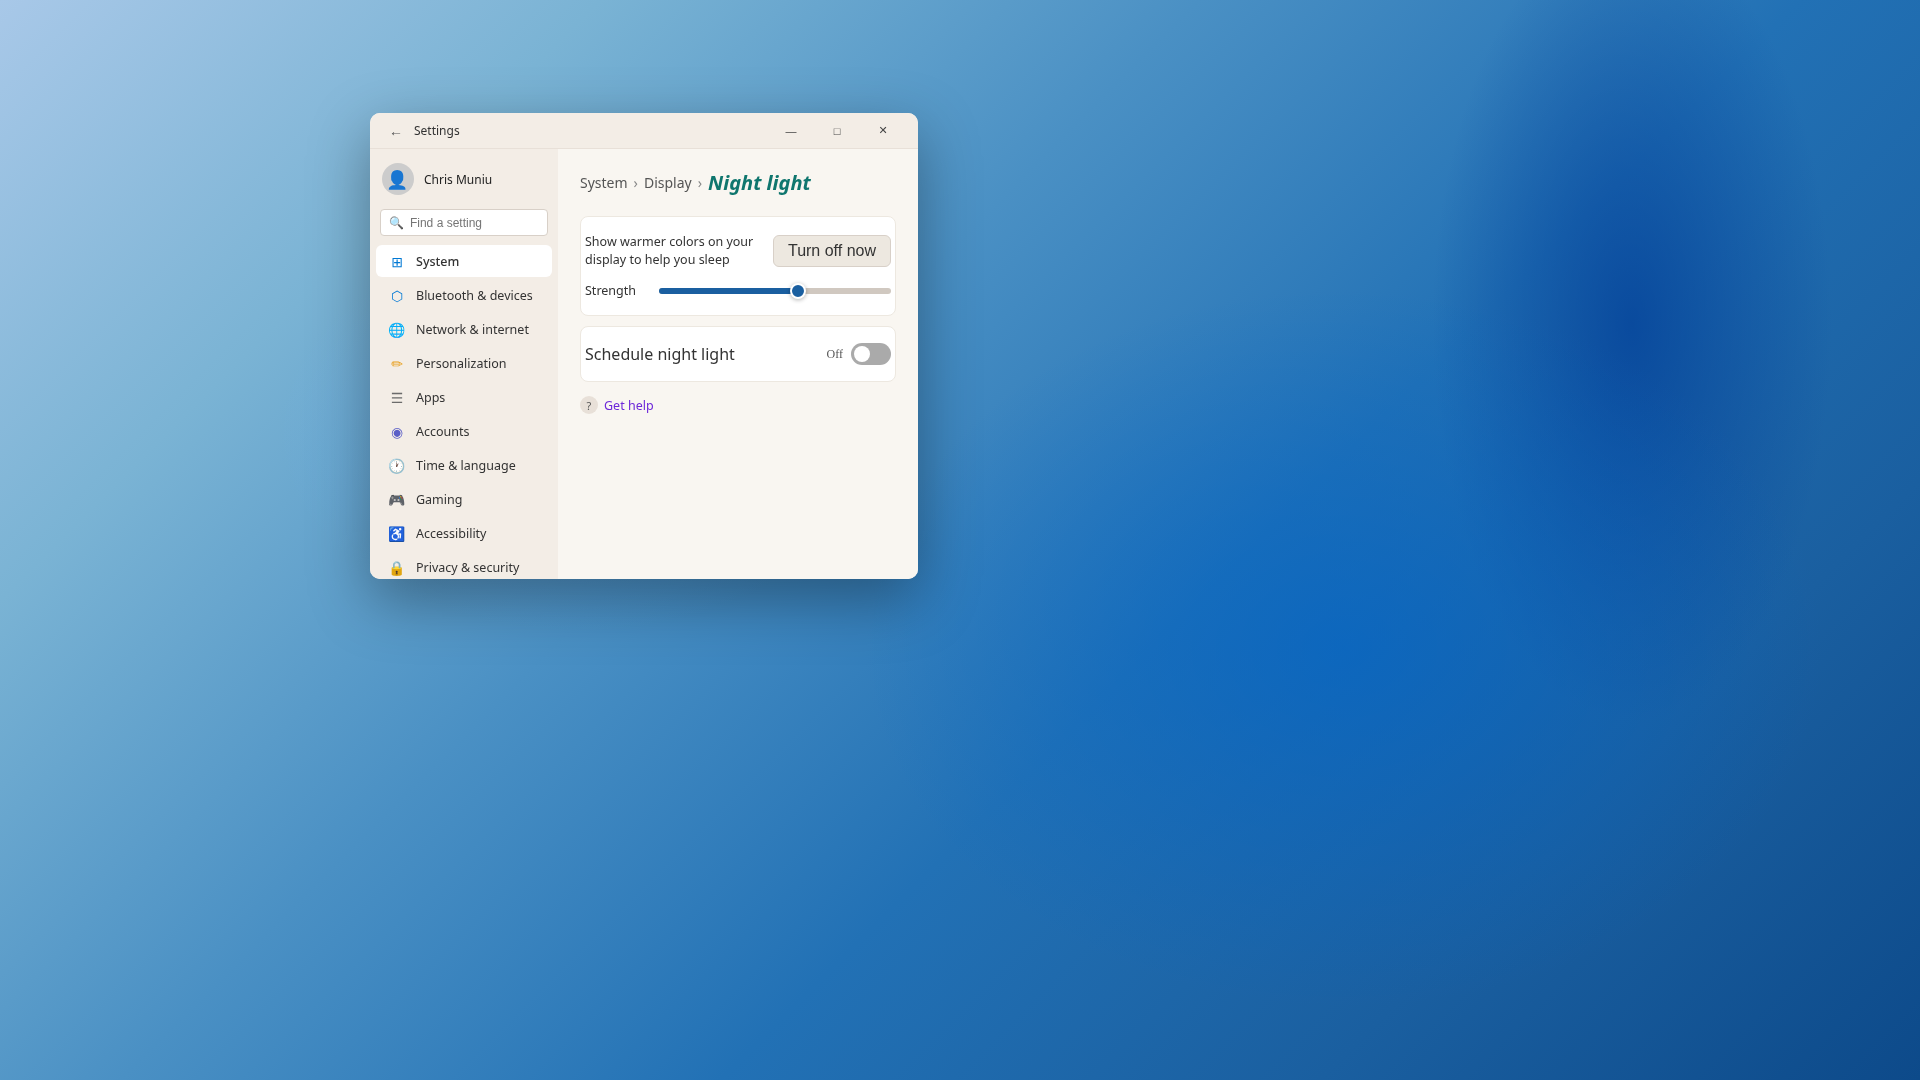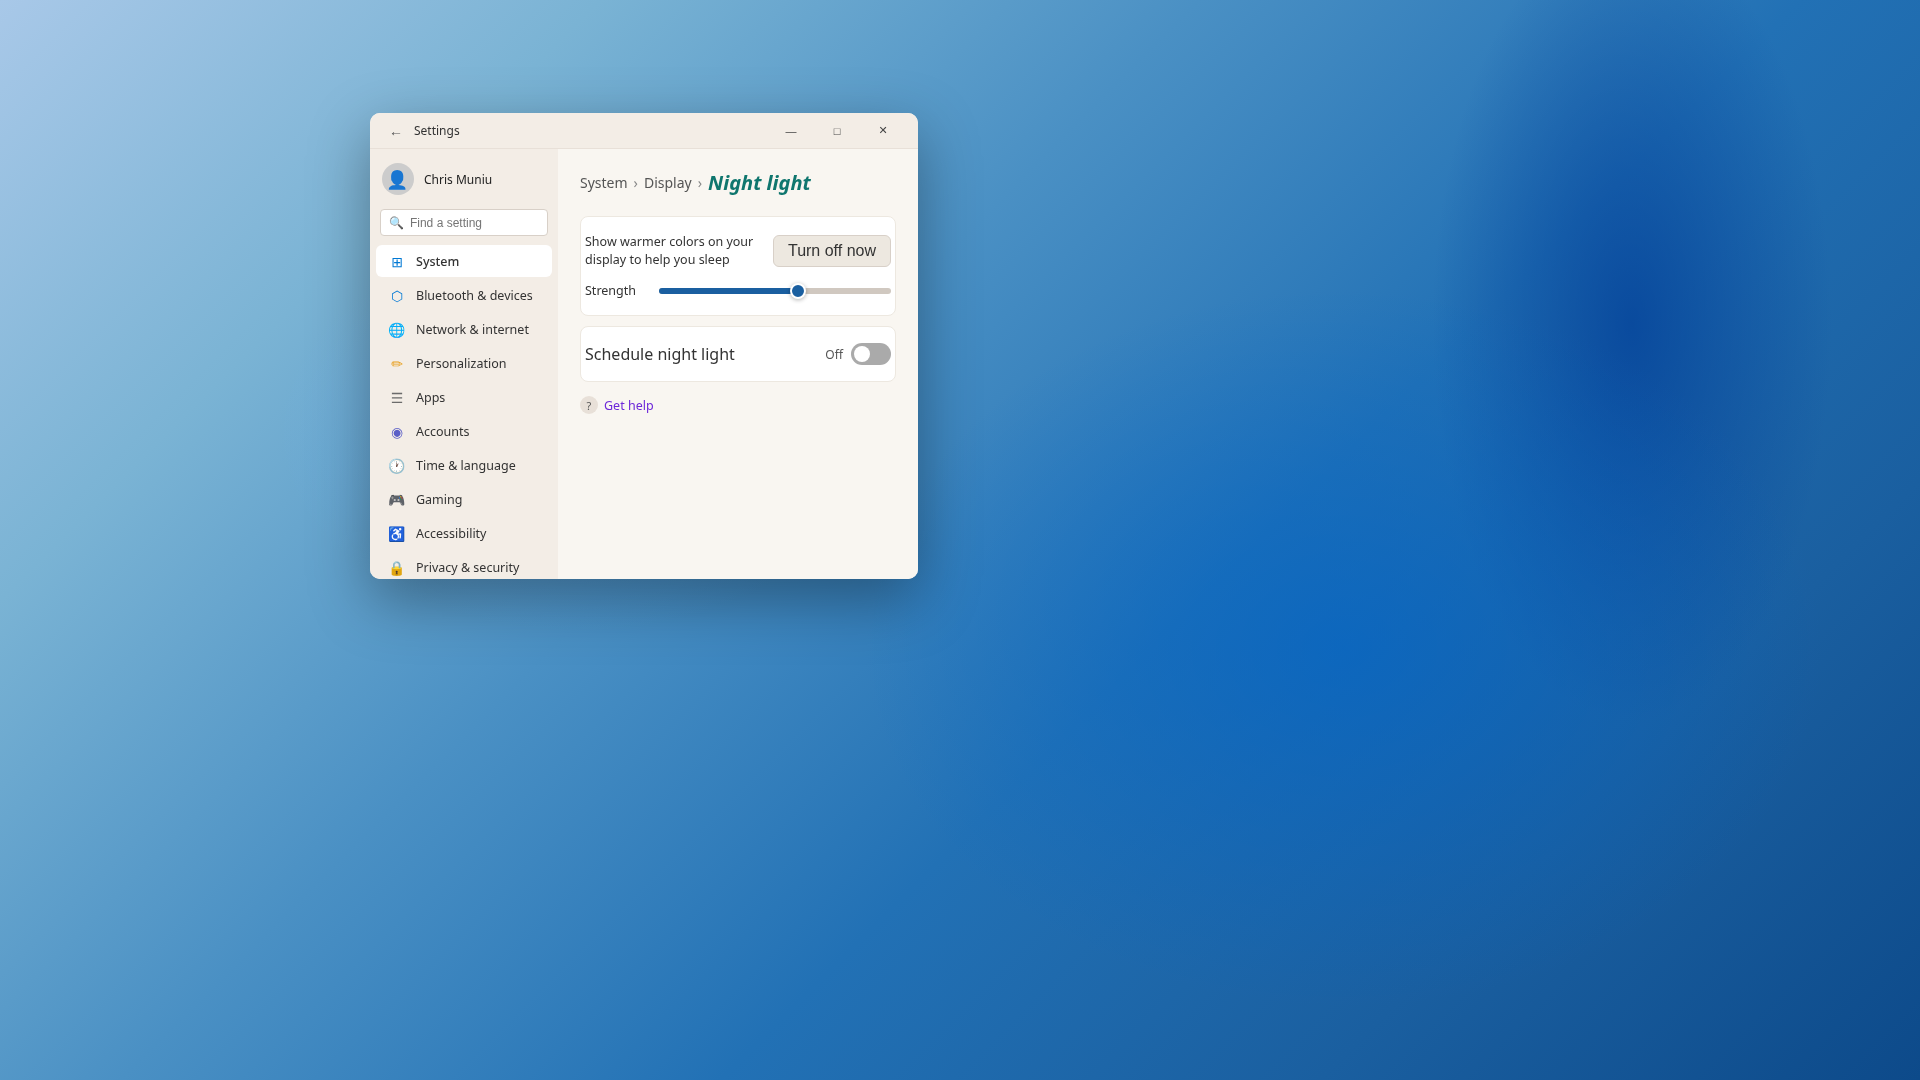--- a/index.html
+++ b/index.html
@@ -295,20 +295,21 @@
       color: #333;
     }
     .toggle-group {
       display: flex;
       align-items: center;
       gap: 8px;
     }
     .toggle-off-label {
       font-size: 12px;
       color: #555;
+      font-family: Liberation Serif, serif;
     }
     .toggle {
       width: 40px;
       height: 22px;
       background: #aaa;
       border-radius: 11px;
       position: relative;
       cursor: pointer;
       transition: background 0.2s;
     }

